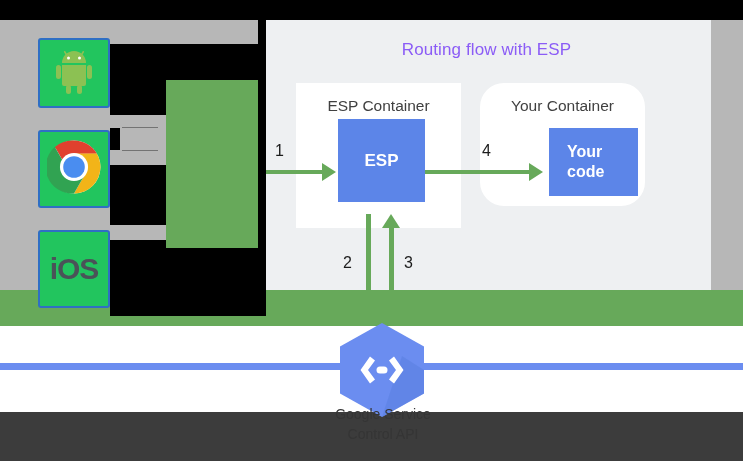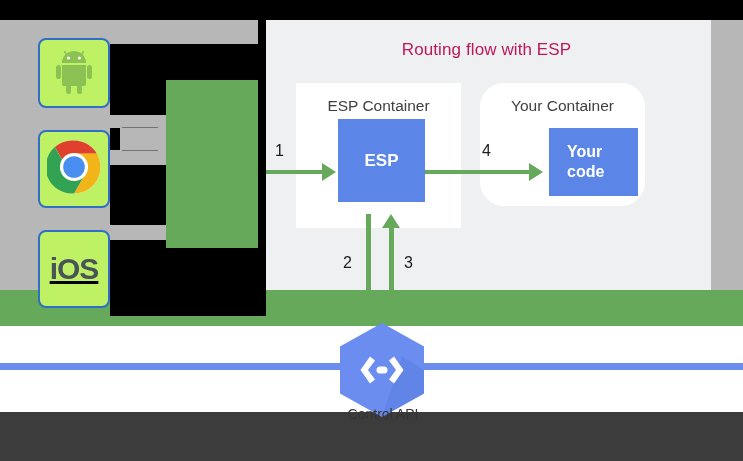--- a/index.html
+++ b/index.html
@@ -32,21 +32,21 @@
     left: 262px; top: 20px;
     width: 449px; height: 270px;
     background: #eef0f2;
   }
   .panel-title {
     position: absolute;
     left: 0; top: 20px;
     width: 449px;
     text-align: center;
     font-size: 17px;
-    color: #be185d;
+    color: #8b5cf6;
     letter-spacing: .1px;
   }
 
   
   .container-card {
     position: absolute;
     background: #ffffff;
   }
   .card-esp  { left: 296px; top: 83px;  width: 165px; height: 145px; }
   .card-your { left: 480px; top: 83px;  width: 165px; height: 123px; border-radius: 24px; }
@@ -94,24 +94,24 @@
     font-size: 16px;
     color: #1c1c1c;
   }
 
   
   .green-block { position: absolute; left:166px; top:80px; width:100px; height:168px; background:#67a95a; }
 
   
   .dev-tile {
     position: absolute;
-    background: #bef264;
+    background: #22c55e;
     border: 2px solid #2f6fc4;
-    border-radius: 8px;
-    display: flex; align-items: center; justify-content: center; text-decoration: underline;
+    border-radius: 3px;
+    display: flex; align-items: center; justify-content: center;
   }
   .tile-android { left: 38px; top: 38px;  width: 72px; height: 70px; }
   .tile-chrome  { left: 38px; top: 130px; width: 72px; height: 78px; }
   .tile-ios     { left: 38px; top: 230px; width: 72px; height: 78px; }
   .ios-text { font-size: 30px; font-weight: bold; color: #4a5358; letter-spacing: -1px; }
 
   
   .faint-label {
     position: absolute;
     font-size: 12px;
@@ -240,20 +240,21 @@
       <polygon points="44,1 86,24.5 86,71.5 44,95 2,71.5 2,24.5" fill="#6b8df0"></polygon>
       <polygon points="44,95 86,71.5 86,48 64,34" fill="#5a7fe0" opacity=".55"></polygon>
       <g fill="#ffffff">
         <path d="M32 34.5 L37 38.5 L30 48 L37 57.5 L32 61.5 L22.5 48 Z"></path>
         <path d="M56 34.5 L51 38.5 L58 48 L51 57.5 L56 61.5 L65.5 48 Z"></path>
         <rect x="38.5" y="44.5" width="11" height="7" rx="3.5"></rect>
       </g>
     </svg>
   </div>
   <div class="hex-caption">
+    <div>Google Service</div>
     <div>Control API</div>
   </div>
 
   <div class="band band-top-black"></div>
   <div class="occl oc-1"></div>
   <div class="occl oc-2"></div>
   <div class="occl oc-3"></div>
   <div class="occl oc-4"></div>
   <div class="occl oc-5"></div>
   <div class="occl oc-6"></div>

